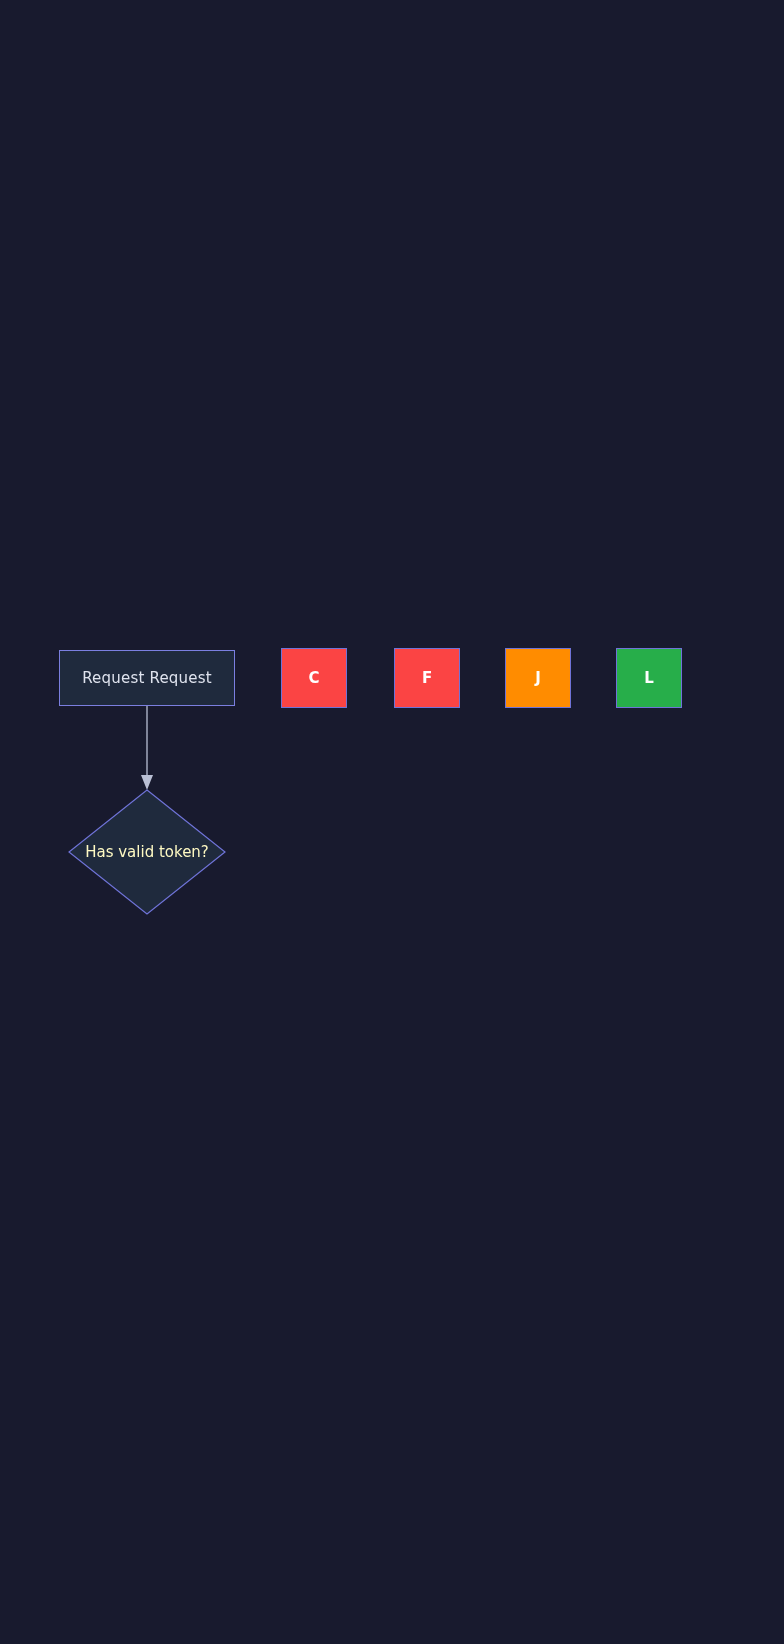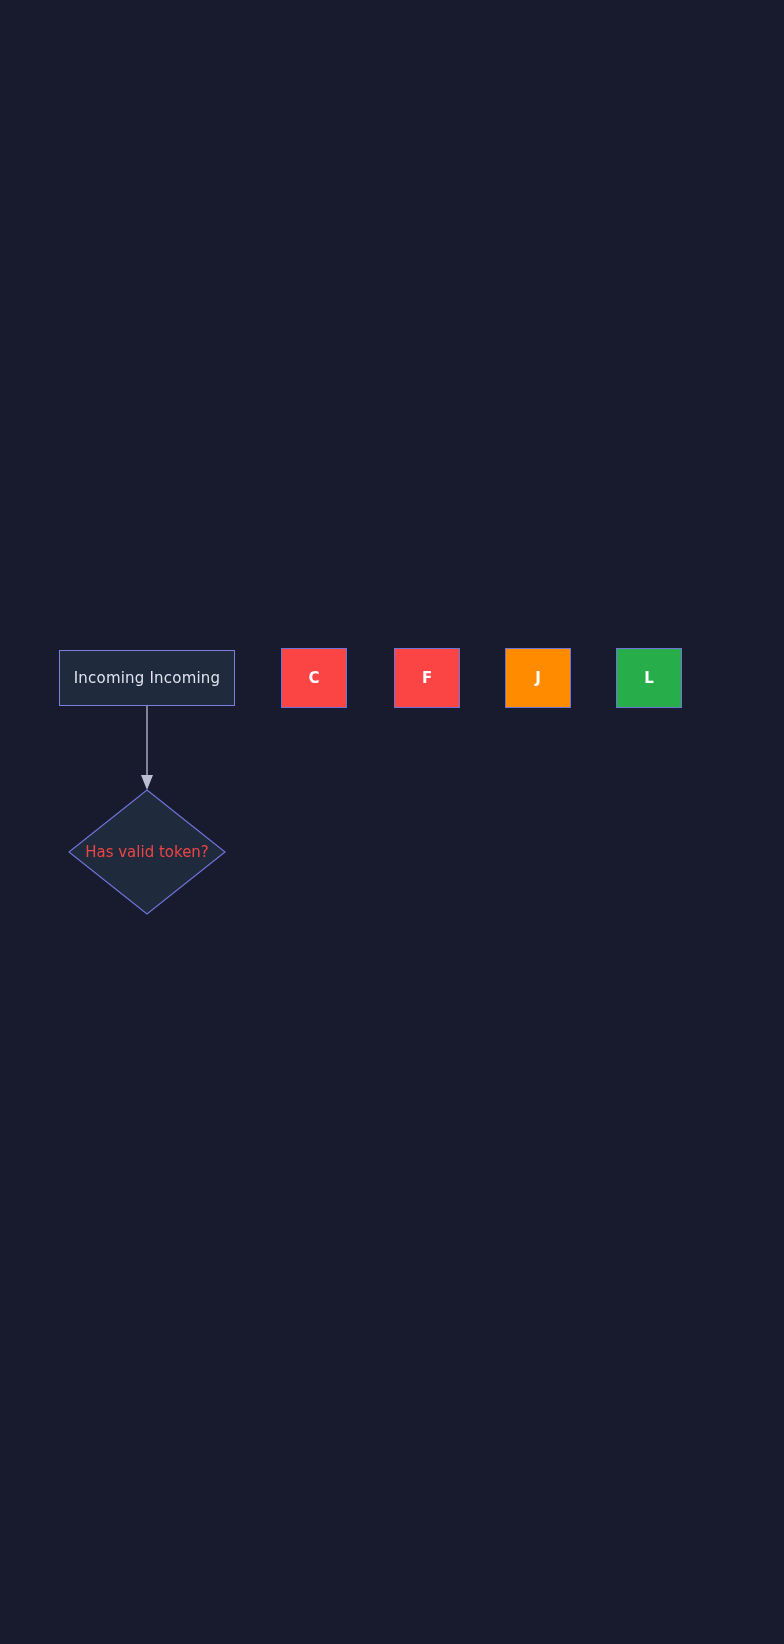--- a/index.html
+++ b/index.html
@@ -48,21 +48,21 @@
   }
   .node-decision .diamond-label {
     position: absolute;
     left: 0;
     top: 0;
     width: 100%;
     height: 100%;
     display: flex;
     align-items: center;
     justify-content: center;
-    color: #ef4444;
+    color: #fef9c3;
     font-size: 15px;
     white-space: nowrap;
     pointer-events: none;
   }
 
   
   .connector {
     position: absolute;
     left: 0;
     top: 0;
@@ -86,21 +86,21 @@
 <body>
 
 <div id="canvas">
 
   <svg class="connector" width="784" height="1644">
     <line x1="147" y1="706" x2="147" y2="783" stroke="#b9bfd4" stroke-width="1.3"></line>
     <polygon points="141,775 153,775 147,790" fill="#b9bfd4"></polygon>
   </svg>
 
   <div class="node-process" style="left:59px; top:650px; width:176px; height:56px;">
-    <span>Incoming Incoming</span>
+    <span>Request Request</span>
   </div>
 
   <div class="node-decision" style="left:68px; top:789px; width:158px; height:126px;">
     <svg class="diamond-svg" width="158" height="126">
       <polygon points="79,1 157,63 79,125 1,63" fill="#1f2a3d" stroke="#6f73d8" stroke-width="1.2"></polygon>
     </svg>
     <div class="diamond-label">Has valid token?</div>
   </div>
 
   <div class="chip" style="left:281px; top:648px; width:66px; height:60px; background:#fb4444;">

